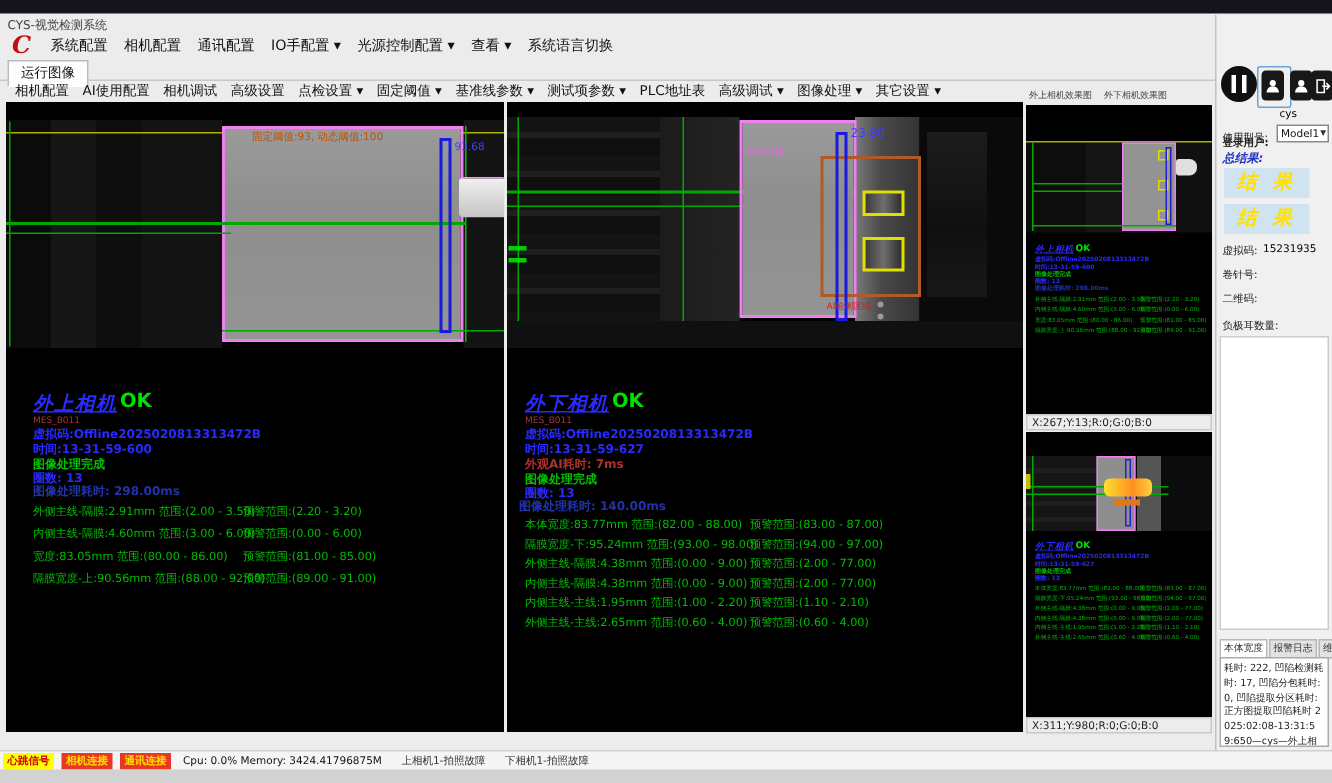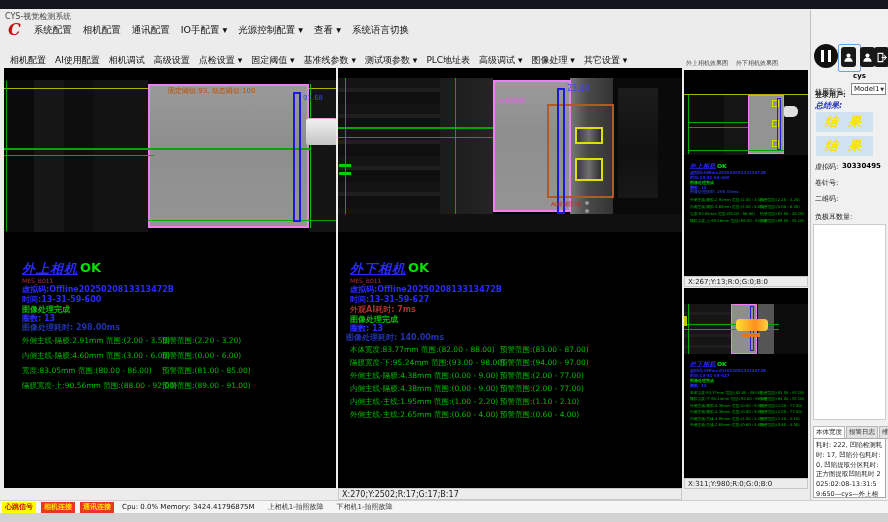--- a/index.html
+++ b/index.html
@@ -41,21 +41,21 @@
   .mini{position:absolute;transform:scale(0.5);transform-origin:0 0;width:240px;}
   .mini .camtitle{font-size:12px;}
   
   .panel{position:absolute;left:810px;top:10px;width:78px;height:512px;background:#f0f0f0;border-left:1px solid #c0c0c0;box-sizing:border-box;}
   .btn-pause{position:absolute;left:3px;top:34px;width:24px;height:24px;border-radius:50%;background:#101010;cursor:pointer;}
   .btn-pause::before{content:"";position:absolute;left:7px;top:6px;width:3px;height:12px;background:#fff;}
   .btn-pause::after{content:"";position:absolute;left:14px;top:6px;width:3px;height:12px;background:#fff;}
   .btn-box{position:absolute;top:37px;width:15px;height:20px;background:#181818;border-radius:3px;display:flex;align-items:center;justify-content:center;cursor:pointer;}
   .btn-sel{position:absolute;left:27px;top:34px;width:21px;height:26px;border:1px solid #6aa3d8;border-radius:2px;}
   .plabel{position:absolute;font-size:7px;color:#222;white-space:nowrap;}
-  .pvalue{position:absolute;font-size:7px;color:#000;font-weight:bold;white-space:nowrap;}
+  .pvalue{position:absolute;font-size:7px;color:#000;font-weight:normal;white-space:nowrap;}
   .pselect{position:absolute;left:40px;top:73px;width:35px;height:12px;background:#fff;border:1px solid #888;font-size:7px;color:#111;padding:1px 0 0 2px;box-sizing:border-box;cursor:pointer;}
   .pselect .arr{position:absolute;right:1px;top:2px;font-size:5px;color:#333;}
   .ptotal{position:absolute;left:4px;top:90px;font-size:8px;font-weight:bold;font-style:italic;color:#2233bb;}
   .result{position:absolute;left:5px;width:57px;height:20px;background:#cfe4f0;color:#ffe000;font-size:13px;font-weight:bold;font-style:italic;text-align:center;line-height:20px;letter-spacing:3px;}
   .plist{position:absolute;left:2px;top:214px;width:73px;height:196px;background:#fff;border:1px solid #ccc;box-sizing:border-box;}
   .ltabs{position:absolute;left:2px;top:416px;display:flex;gap:1px;}
   .ltab{font-size:6.5px;color:#333;background:#e2e2e2;border:1px solid #b8b8b8;padding:1px 2px;white-space:nowrap;cursor:pointer;}
   .ltab.on{background:#fff;}
   .logbox{position:absolute;left:2px;top:428px;width:73px;height:60px;background:#fff;border:1px solid #aaa;box-sizing:border-box;font-size:6.5px;color:#222;line-height:1.5;padding:2px;word-break:break-all;overflow:hidden;}
   
@@ -86,20 +86,23 @@
     <span class="logo">C</span>
     <span class="menu-item">系统配置</span>
     <span class="menu-item">相机配置</span>
     <span class="menu-item">通讯配置</span>
     <span class="menu-item">IO手配置 ▾</span>
     <span class="menu-item">光源控制配置 ▾</span>
     <span class="menu-item">查看 ▾</span>
     <span class="menu-item">系统语言切换</span>
   </div>
 
+  <div class="tabrow">
+    <span class="tab-active">运行图像</span>
+  </div>
 
   <div class="toolbar">
     <span class="menu-item">相机配置</span>
     <span class="menu-item">AI使用配置</span>
     <span class="menu-item">相机调试</span>
     <span class="menu-item">高级设置</span>
     <span class="menu-item">点检设置 ▾</span>
     <span class="menu-item">固定阈值 ▾</span>
     <span class="menu-item">基准线参数 ▾</span>
     <span class="menu-item">测试项参数 ▾</span>
@@ -187,21 +190,20 @@
     <div class="meas" style="left:162px;top:290px;">预警范围:(94.00 - 97.00)</div>
     <div class="meas" style="left:12px;top:303px;">外侧主线-隔膜:4.38mm 范围:(0.00 - 9.00)</div>
     <div class="meas" style="left:162px;top:303px;">预警范围:(2.00 - 77.00)</div>
     <div class="meas" style="left:12px;top:316px;">内侧主线-隔膜:4.38mm 范围:(0.00 - 9.00)</div>
     <div class="meas" style="left:162px;top:316px;">预警范围:(2.00 - 77.00)</div>
     <div class="meas" style="left:12px;top:329px;">内侧主线-主线:1.95mm 范围:(1.00 - 2.20)</div>
     <div class="meas" style="left:162px;top:329px;">预警范围:(1.10 - 2.10)</div>
     <div class="meas" style="left:12px;top:342px;">外侧主线-主线:2.65mm 范围:(0.60 - 4.00)</div>
     <div class="meas" style="left:162px;top:342px;">预警范围:(0.60 - 4.00)</div>
   </div>
-  <div class="coordbar cb-right">X:270;Y:2502;R:17;G:17;B:17</div>
 
   <div class="view small-top">
     <div class="abs" style="left:0;top:25px;width:124px;height:60px;background:linear-gradient(90deg,#0d0d0d 0 40px,#151515 40px 65px,#101010 65px 124px);"></div>
     <div class="abs" style="left:0;top:24px;width:124px;height:1px;background:#b0b000;"></div>
     <div class="abs" style="left:64px;top:25px;width:36px;height:59px;background:#939393;border:1px solid #ee7fee;box-sizing:border-box;"></div>
     <div class="abs" style="left:88px;top:30px;width:7px;height:7px;border:1px solid #dede00;box-sizing:border-box;"></div>
     <div class="abs" style="left:88px;top:50px;width:7px;height:7px;border:1px solid #dede00;box-sizing:border-box;"></div>
     <div class="abs" style="left:88px;top:70px;width:7px;height:7px;border:1px solid #dede00;box-sizing:border-box;"></div>
     <div class="abs" style="left:100px;top:36px;width:14px;height:11px;background:#e0e0e0;border-radius:2px 5px 5px 2px;"></div>
     <div class="hline" style="left:4px;top:52px;width:60px;height:1px;"></div>
@@ -295,21 +297,21 @@
     <div class="pselect">
       <span>Model1</span>
       <span class="arr">▼</span>
     </div>
 
     <div class="ptotal">总结果:</div>
     <div class="result" style="top:102px;">结 果</div>
     <div class="result" style="top:126px;">结 果</div>
 
     <div class="plabel" style="left:4px;top:152px;">虚拟码:</div>
-    <div class="pvalue" style="left:31px;top:152px;">30330495</div>
+    <div class="pvalue" style="left:31px;top:152px;">15231935</div>
     <div class="plabel" style="left:4px;top:168px;">卷针号:</div>
     <div class="plabel" style="left:4px;top:184px;">二维码:</div>
     <div class="plabel" style="left:4px;top:202px;">负极耳数量:</div>
 
     <div class="plist"></div>
 
     <div class="ltabs">
       <span class="ltab on">本体宽度</span>
       <span class="ltab">报警日志</span>
       <span class="ltab">维保日志</span>

